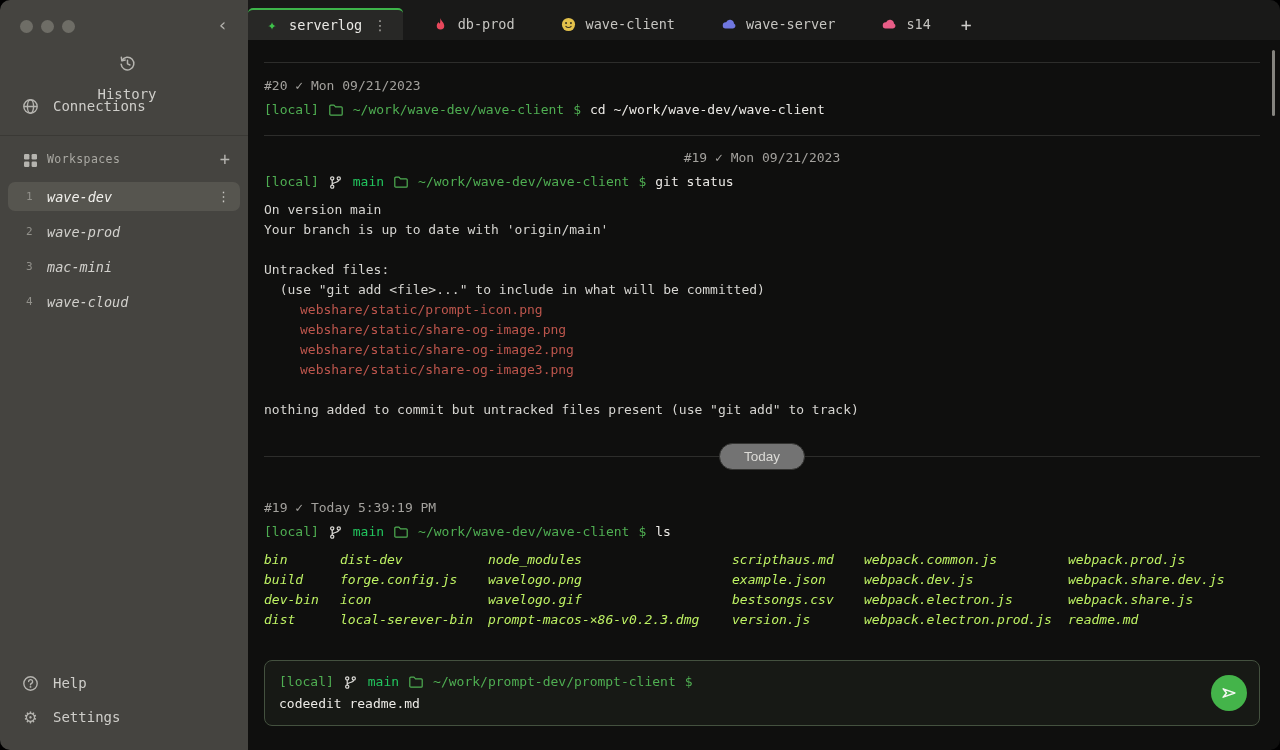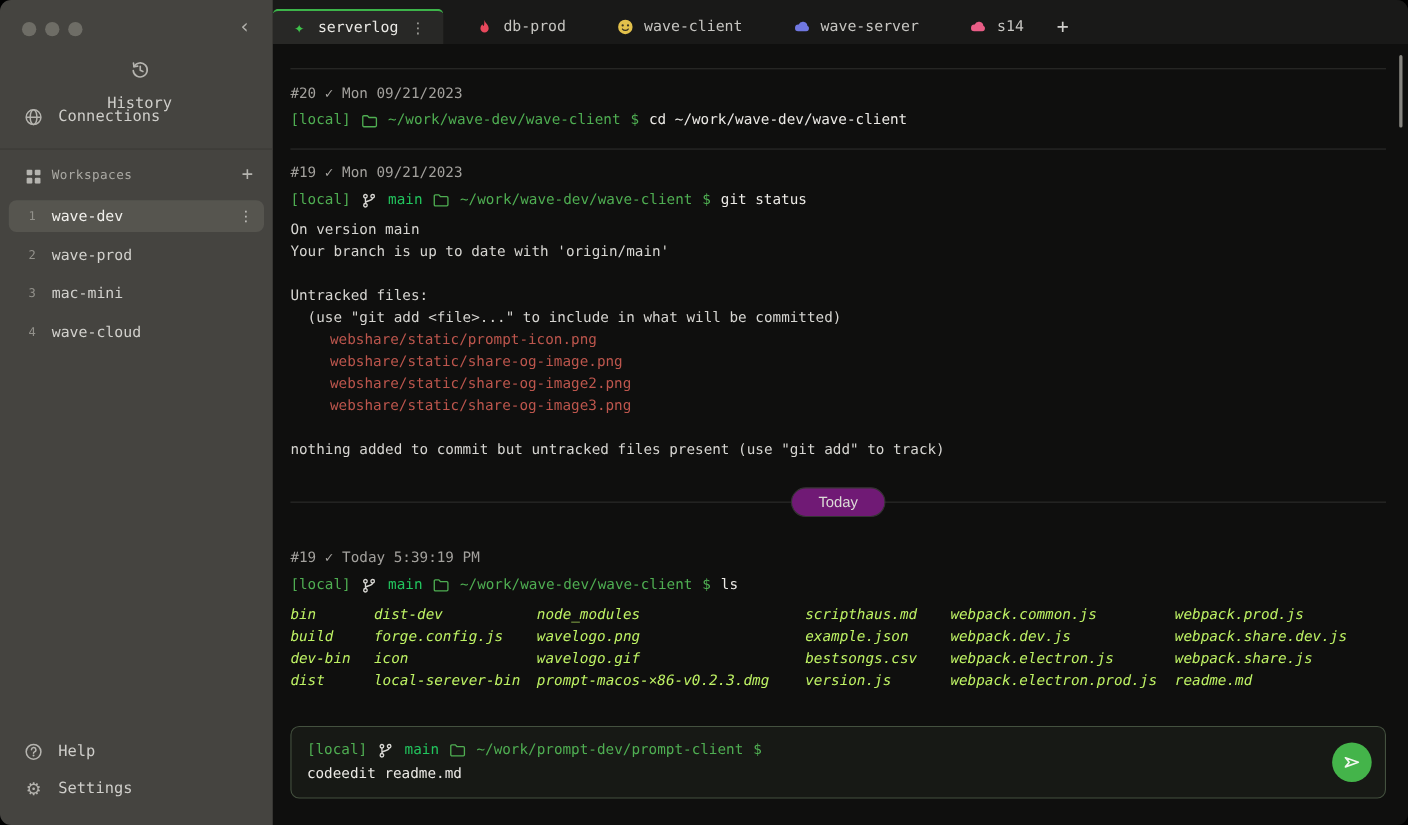--- a/index.html
+++ b/index.html
@@ -16,21 +16,21 @@
     color:#cfceca;font-size:14px;cursor:pointer;}
   .side-item .ic{width:17px;height:17px;display:flex;align-items:center;justify-content:center;color:#b5b4af;}
   .side-top{margin-top:22px;flex-direction:column;}
   .side-divider{border-bottom:1px solid #3a3935;margin-top:12px;}
   .ws-header{display:flex;align-items:flex-start;gap:10px;padding:16px 18px 8px 24px;}
   .ws-label{font-size:11.5px;letter-spacing:.4px;color:#aaa9a3;}
   .ws-plus{margin-left:auto;color:#b5b4af;font-size:17px;line-height:14px;cursor:pointer;}
   .ws-item{display:flex;align-items:center;gap:13px;height:29px;margin:3px 8px;border-radius:7px;
     padding:0 10px 0 18px;cursor:pointer;}
   .ws-num{font-size:11px;color:#92918b;width:8px;}
-  .ws-name{font-size:13.5px;color:#d2d1cd;}
+  .ws-name{font-size:13.5px;color:#d2d1cd;font-style:italic;}
   .ws-item.selected{background:#56554f;}
   .ws-item.selected .ws-name{color:#f1f0ec;}
   .ws-kebab{margin-left:auto;color:#c9c8c4;font-size:13px;cursor:pointer;}
   .side-bottom{margin-top:auto;padding-bottom:16px;}
 
   
   .main{flex:1;display:flex;flex-direction:column;background:#0f0f0e;min-width:0;}
   .tabbar{height:40px;background:#191918;display:flex;align-items:flex-end;flex-shrink:0;}
   .tab{height:32px;display:flex;align-items:center;gap:9px;padding:0 16px;font-size:13.5px;
     color:#c6c5c1;cursor:pointer;white-space:nowrap;}
@@ -50,21 +50,21 @@
   .prompt{display:flex;align-items:center;gap:9px;line-height:20px;white-space:pre;}
   .g{color:#4fae52;}
   .w{color:#22c55e;}
   .cmd{color:#eceae6;}
   .pic{width:16px;height:16px;display:flex;align-items:center;justify-content:center;flex-shrink:0;}
   .outline{line-height:20px;color:#d6d5d1;white-space:pre;}
   .blank{height:20px;}
   .red{color:#bd564d;margin-left:36px;}
   .today-wrap{position:relative;height:30px;display:flex;align-items:center;justify-content:center;}
   .today-line{position:absolute;left:0;right:0;top:50%;border-top:1px solid #2d2d2b;}
-  .today-pill{position:relative;background:#701a75;border:1px solid #343432;border-radius:15px;
+  .today-pill{position:relative;background:#737373;border:1px solid #343432;border-radius:15px;
     padding:5px 24px;color:#dcdbd7;font-size:13.5px;cursor:pointer;
     font-family:"Liberation Sans","DejaVu Sans",sans-serif;}
   .ls-grid{display:flex;margin-top:8px;}
   .ls-col div{line-height:20px;color:#bef264;white-space:pre;font-style:italic;}
   .lc1{width:76px;}.lc2{width:148px;}.lc3{width:244px;}.lc4{width:132px;}.lc5{width:204px;}
 
   
   .input-box{margin-top:auto;position:relative;border:1px solid #44513f;background:#171915;
     border-radius:8px;padding:10px 60px 10px 14px;min-height:62px;}
   .input-line2{color:#eceae6;line-height:22px;white-space:pre;outline:none;}
@@ -224,21 +224,21 @@
           </span>
           <span class="g">~/work/wave-dev/wave-client</span>
           <span class="g">$</span>
           <span class="cmd">cd ~/work/wave-dev/wave-client</span>
         </div>
       </div>
 
       <div class="rec-divider" style="margin-top:15px;"></div>
 
       <div>
-        <div class="meta" style="margin-top:12px;">#19 ✓ Mon 09/21/2023</div>
+        <div class="meta" style="margin-top:12px;text-align:center;">#19 ✓ Mon 09/21/2023</div>
         <div class="prompt" style="margin-top:4px;">
           <span class="g">[local]</span>
           <span class="pic">
             <svg width="15" height="15" viewBox="0 0 16 16" fill="none" stroke="#d8d7d3" stroke-width="1.3">
               <circle cx="4.5" cy="3.6" r="1.7"></circle>
               <circle cx="11.5" cy="3.6" r="1.7"></circle>
               <circle cx="4.5" cy="12.4" r="1.7"></circle>
               <path d="M4.5 5.4 V10.6 M11.5 5.4 C11.5 8.6 4.5 7.4 4.5 10.2"></path>
             </svg>
           </span>

